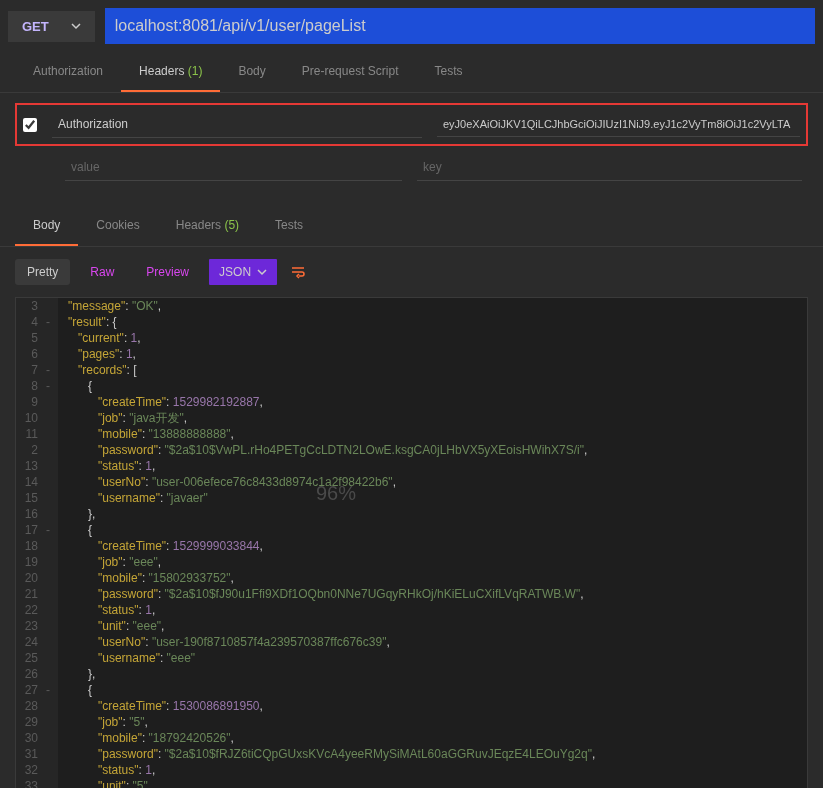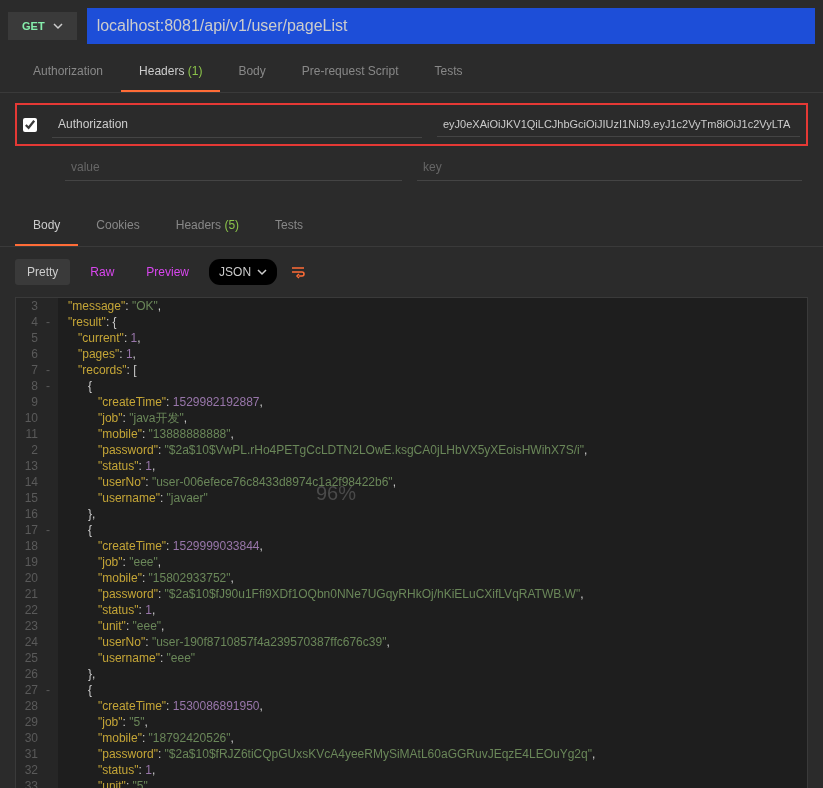--- a/index.html
+++ b/index.html
@@ -1,37 +1,37 @@
 <!DOCTYPE html>
 <html><head>
 <meta charset="utf-8">
 <style>
 *{margin:0;padding:0;box-sizing:border-box;font-family:Arial,sans-serif}
 body{background:#2b2b2b;color:#ccc;font-size:12px;width:823px;height:788px;overflow:hidden}
 .top-bar{display:flex;align-items:center;padding:8px;background:#2b2b2b;gap:10px}
-.method-btn{background:#3a3a3a;color:#86efac;padding:8px 14px;border:none;display:flex;align-items:center;gap:8px;font-weight:bold;font-size:11px;cursor:pointer}
+.method-btn{background:#3a3a3a;color:#c4b5fd;padding:8px 14px;border:none;display:flex;align-items:center;gap:22px;font-weight:bold;font-size:13px;cursor:pointer}
 .url-input{flex:1;background:#1d4ed8;color:#ccc;border:none;padding:9px 10px;font-size:16px}
 .req-tabs{display:flex;background:#2b2b2b;padding:0 15px;border-bottom:1px solid #3a3a3a}
 .req-tab{padding:12px 18px;color:#888;cursor:pointer;font-size:12px}
 .req-tab.active{color:#ccc;border-bottom:2px solid #ff6c37}
 .count{color:#8bc34a}
 .headers-panel{padding:10px 15px}
 .red-box{border:2px solid #e53935;padding:6px;display:flex;align-items:center;gap:15px;margin-bottom:8px}
 .checkbox{width:14px;height:14px;accent-color:#fff}
 .header-key{flex:0 0 370px;padding:6px;color:#ccc;border-bottom:1px solid #444;font-size:12px}
 .header-val{flex:1;padding:6px;color:#ccc;border-bottom:1px solid #444;font-size:11px;overflow:hidden;white-space:nowrap}
 .kv-row{display:flex;gap:15px;padding:0 6px}
 .kv-input{padding:6px;color:#666;border-bottom:1px solid #444;font-size:12px}
 .kv-key{flex:0 0 385px}
 .kv-val{flex:1}
 .resp-tabs{display:flex;background:#2b2b2b;padding:0 15px;border-bottom:1px solid #3a3a3a;margin-top:15px}
 .view-bar{display:flex;align-items:flex-end;padding:12px 15px;gap:8px}
 .view-btn{padding:6px 12px;color:#d946ef;cursor:pointer;font-size:12px}
 .view-btn.active{background:#3a3a3a;color:#ccc;border-radius:3px}
-.fmt-select{background:#000000;color:#ccc;padding:6px 10px;border:none;display:flex;align-items:center;gap:6px;cursor:pointer;border-radius:11px;font-size:12px}
+.fmt-select{background:#6d28d9;color:#ccc;padding:6px 10px;border:none;display:flex;align-items:center;gap:6px;cursor:pointer;border-radius:1px;font-size:12px}
 .wrap-icon{width:26px;height:26px;display:flex;align-items:center;justify-content:center;cursor:pointer}
 .wrap-icon svg{stroke:#ff6c37}
 .code-area{background:#1e1e1e;border:1px solid #3a3a3a;margin:0 15px;font-family:Consolas,monospace;font-size:12px;overflow:auto;position:relative}
 .line{display:flex;min-height:16px;line-height:16px}
 .ln{width:30px;text-align:right;padding-right:8px;color:#5a5a5a;user-select:none;flex-shrink:0;background:#262626}
 .gut{width:12px;color:#5a5a5a;flex-shrink:0;background:#262626}
 .code{white-space:pre;color:#ccc}
 .k{color:#c5a637}
 .s{color:#6a8759}
 .n{color:#9876aa}

